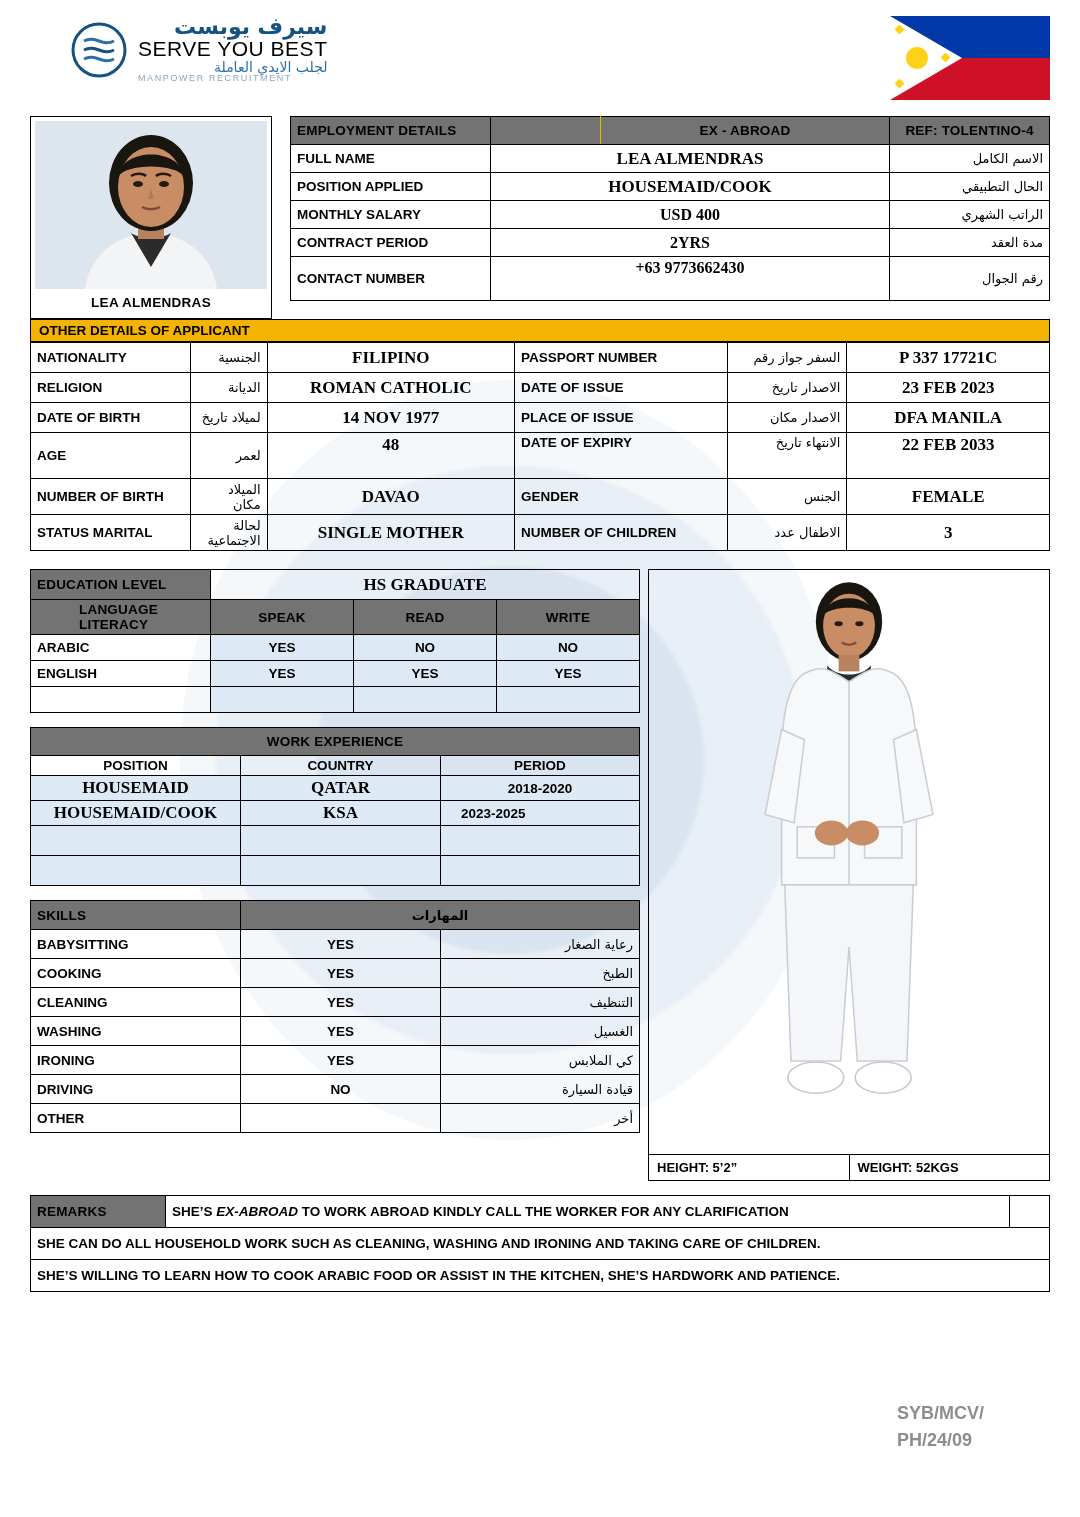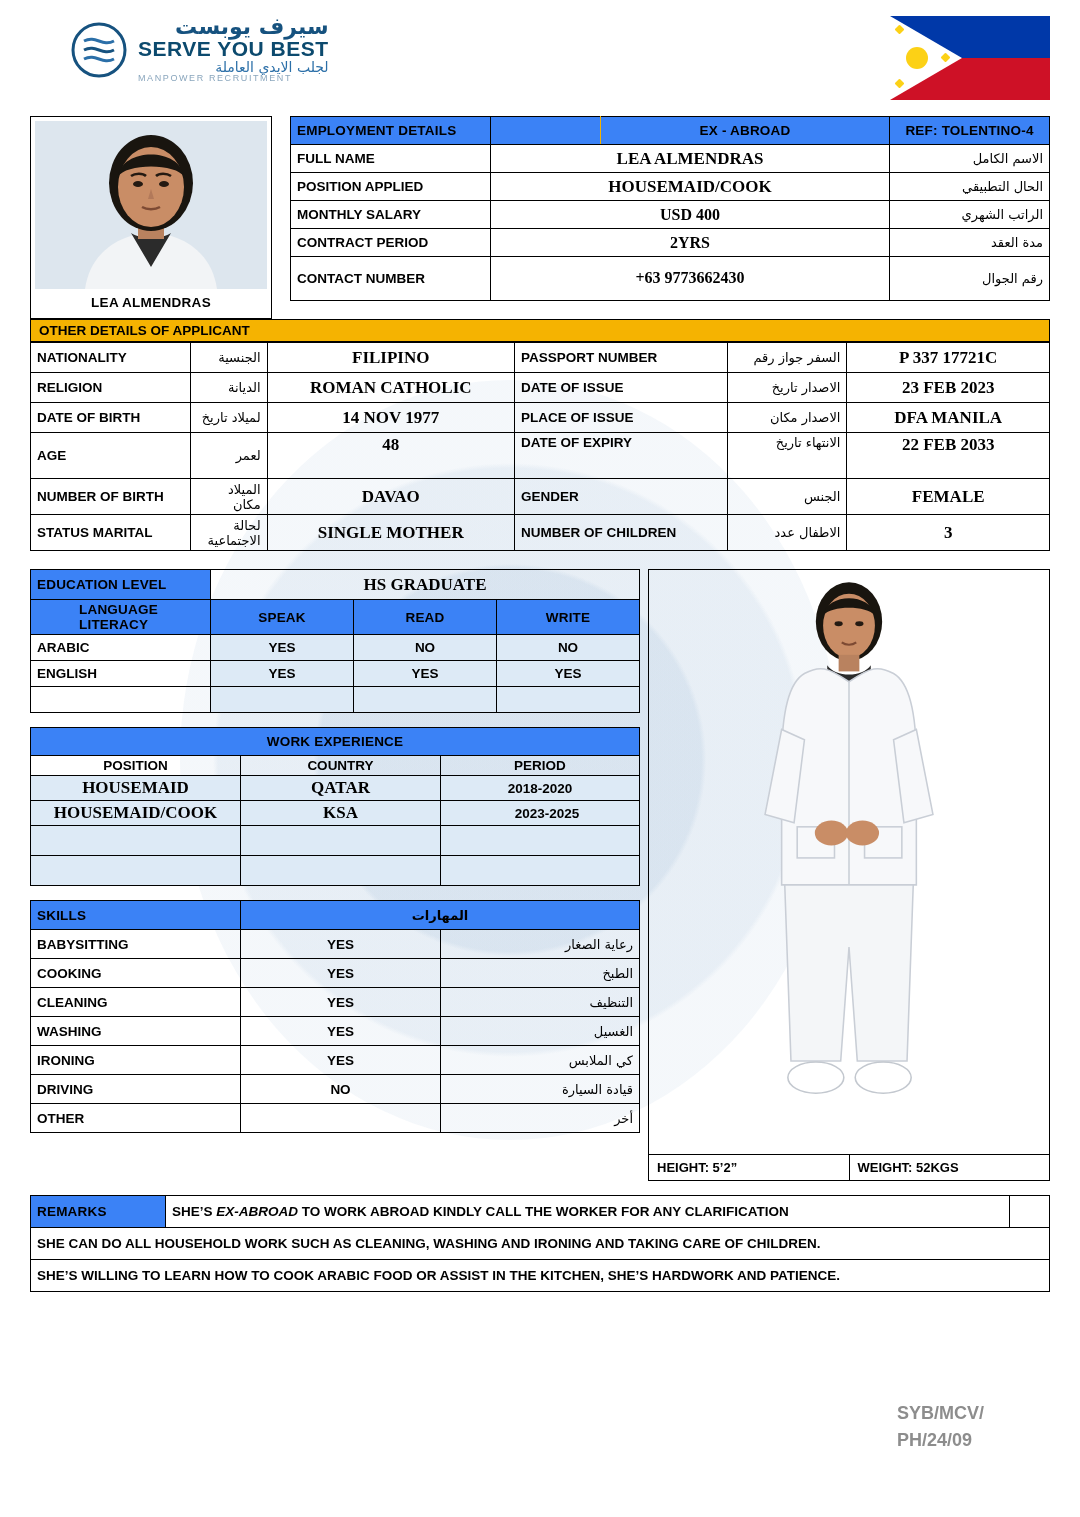--- a/index.html
+++ b/index.html
@@ -27,36 +27,36 @@
   }
   .page { position:relative; z-index:2; padding:16px 30px 0 30px; }
 
   
   .header { display:flex; align-items:flex-start; justify-content:space-between; height:96px; }
   .logo-wrap { display:flex; align-items:center; gap:10px; margin-left:40px; }
   .logo-mark { width:58px; height:58px; position:relative; }
   .logo-mark svg { display:block; }
   .logo-text { line-height:1.02; }
   .logo-ar { font-family:"DejaVu Sans", sans-serif; font-size:22px; color:#16527f; font-weight:bold; text-align:right; letter-spacing:1px;}
-  .logo-en { font-size:21px; font-weight:bold; color:#0c4a6e; letter-spacing:.5px; }
+  .logo-en { font-size:21px; font-weight:normal; color:#000000; letter-spacing:.5px; }
   .logo-ar2 { font-family:"DejaVu Sans", sans-serif; font-size:14px; color:#2b6fa8; text-align:right; }
   .logo-sub { font-size:9px; color:#8aa6bd; letter-spacing:1.6px; }
 
   .flag { width:160px; height:84px; position:relative; overflow:hidden; border:0; }
   .flag .blue { position:absolute; left:0; top:0; width:100%; height:50%; background:#0038a8; }
   .flag .red { position:absolute; left:0; bottom:0; width:100%; height:50%; background:#ce1126; }
   .flag .tri { position:absolute; left:0; top:0; width:0; height:0;
     border-top:42px solid transparent; border-bottom:42px solid transparent; border-left:72px solid #ffffff; }
   .flag .sun { position:absolute; left:16px; top:31px; width:22px; height:22px; border-radius:50%; background:#fcd116; }
   .flag .st { position:absolute; width:7px; height:7px; background:#fcd116; border-radius:1px; transform:rotate(45deg); }
 
   
   table { border-collapse:collapse; width:100%; }
   td, th { border:1px solid #000; padding:2px 6px; vertical-align:middle; }
-  .hdr { background:#3b82f6; font-weight:bold; font-size:13.5px; letter-spacing:.2px; }
+  .hdr { background:#737373; font-weight:bold; font-size:13.5px; letter-spacing:.2px; }
   .lbl { font-weight:bold; font-size:13.5px; }
   .ar { font-family:"DejaVu Sans", sans-serif; font-size:13px; direction:rtl; text-align:right; }
   .val { font-family:"Liberation Serif", serif; font-weight:bold; font-size:17px; text-align:center; }
   .val-s { font-family:"Liberation Serif", serif; font-weight:bold; font-size:16px; text-align:center; }
 
   
   .top { display:flex; gap:0; margin-top:4px; }
   .photo-box { width:242px; border:1px solid #000; padding:4px 4px 0 4px; }
   .photo {
     width:100%; height:168px; position:relative; overflow:hidden;
@@ -183,21 +183,21 @@
           <td colspan="2" class="val-s">USD 400</td>
           <td class="ar">الراتب الشهري</td>
         </tr>
         <tr>
           <td class="lbl">CONTRACT PERIOD</td>
           <td colspan="2" class="val-s">2YRS</td>
           <td class="ar">مدة العقد</td>
         </tr>
         <tr>
           <td class="lbl" style="height:44px;">CONTACT NUMBER</td>
-          <td colspan="2" class="val-s" style="vertical-align:top;padding-top:12px;">+63 9773662430</td>
+          <td colspan="2" class="val-s" style="vertical-align:top;padding-top:2px;">+63 9773662430</td>
           <td class="ar">رقم الجوال</td>
         </tr>
       </tbody>
         </table>
     </div>
   </div>
 
   <div class="section-bar" style="border-top:1px solid #000;margin-top:0;">OTHER DETAILS OF APPLICANT</div>
 
   <table class="other">
@@ -306,21 +306,21 @@
           <td class="lbl" style="text-align:center;">PERIOD</td>
         </tr>
         <tr>
           <td class="val blue-cell">HOUSEMAID</td>
           <td class="val blue-cell">QATAR</td>
           <td class="lbl blue-cell" style="text-align:center;">2018-2020</td>
         </tr>
         <tr>
           <td class="val blue-cell">HOUSEMAID/COOK</td>
           <td class="val blue-cell">KSA</td>
-          <td class="lbl blue-cell" style="text-align:center;padding-left:20px;">2023-2025</td>
+          <td class="lbl blue-cell" style="text-align:left;padding-left:20px;">2023-2025</td>
         </tr>
         <tr>
           <td class="blue-cell" style="height:30px;"></td>
           <td class="blue-cell"></td>
           <td class="blue-cell"></td>
         </tr>
         <tr>
           <td class="blue-cell" style="height:30px;"></td>
           <td class="blue-cell"></td>
           <td class="blue-cell"></td>

